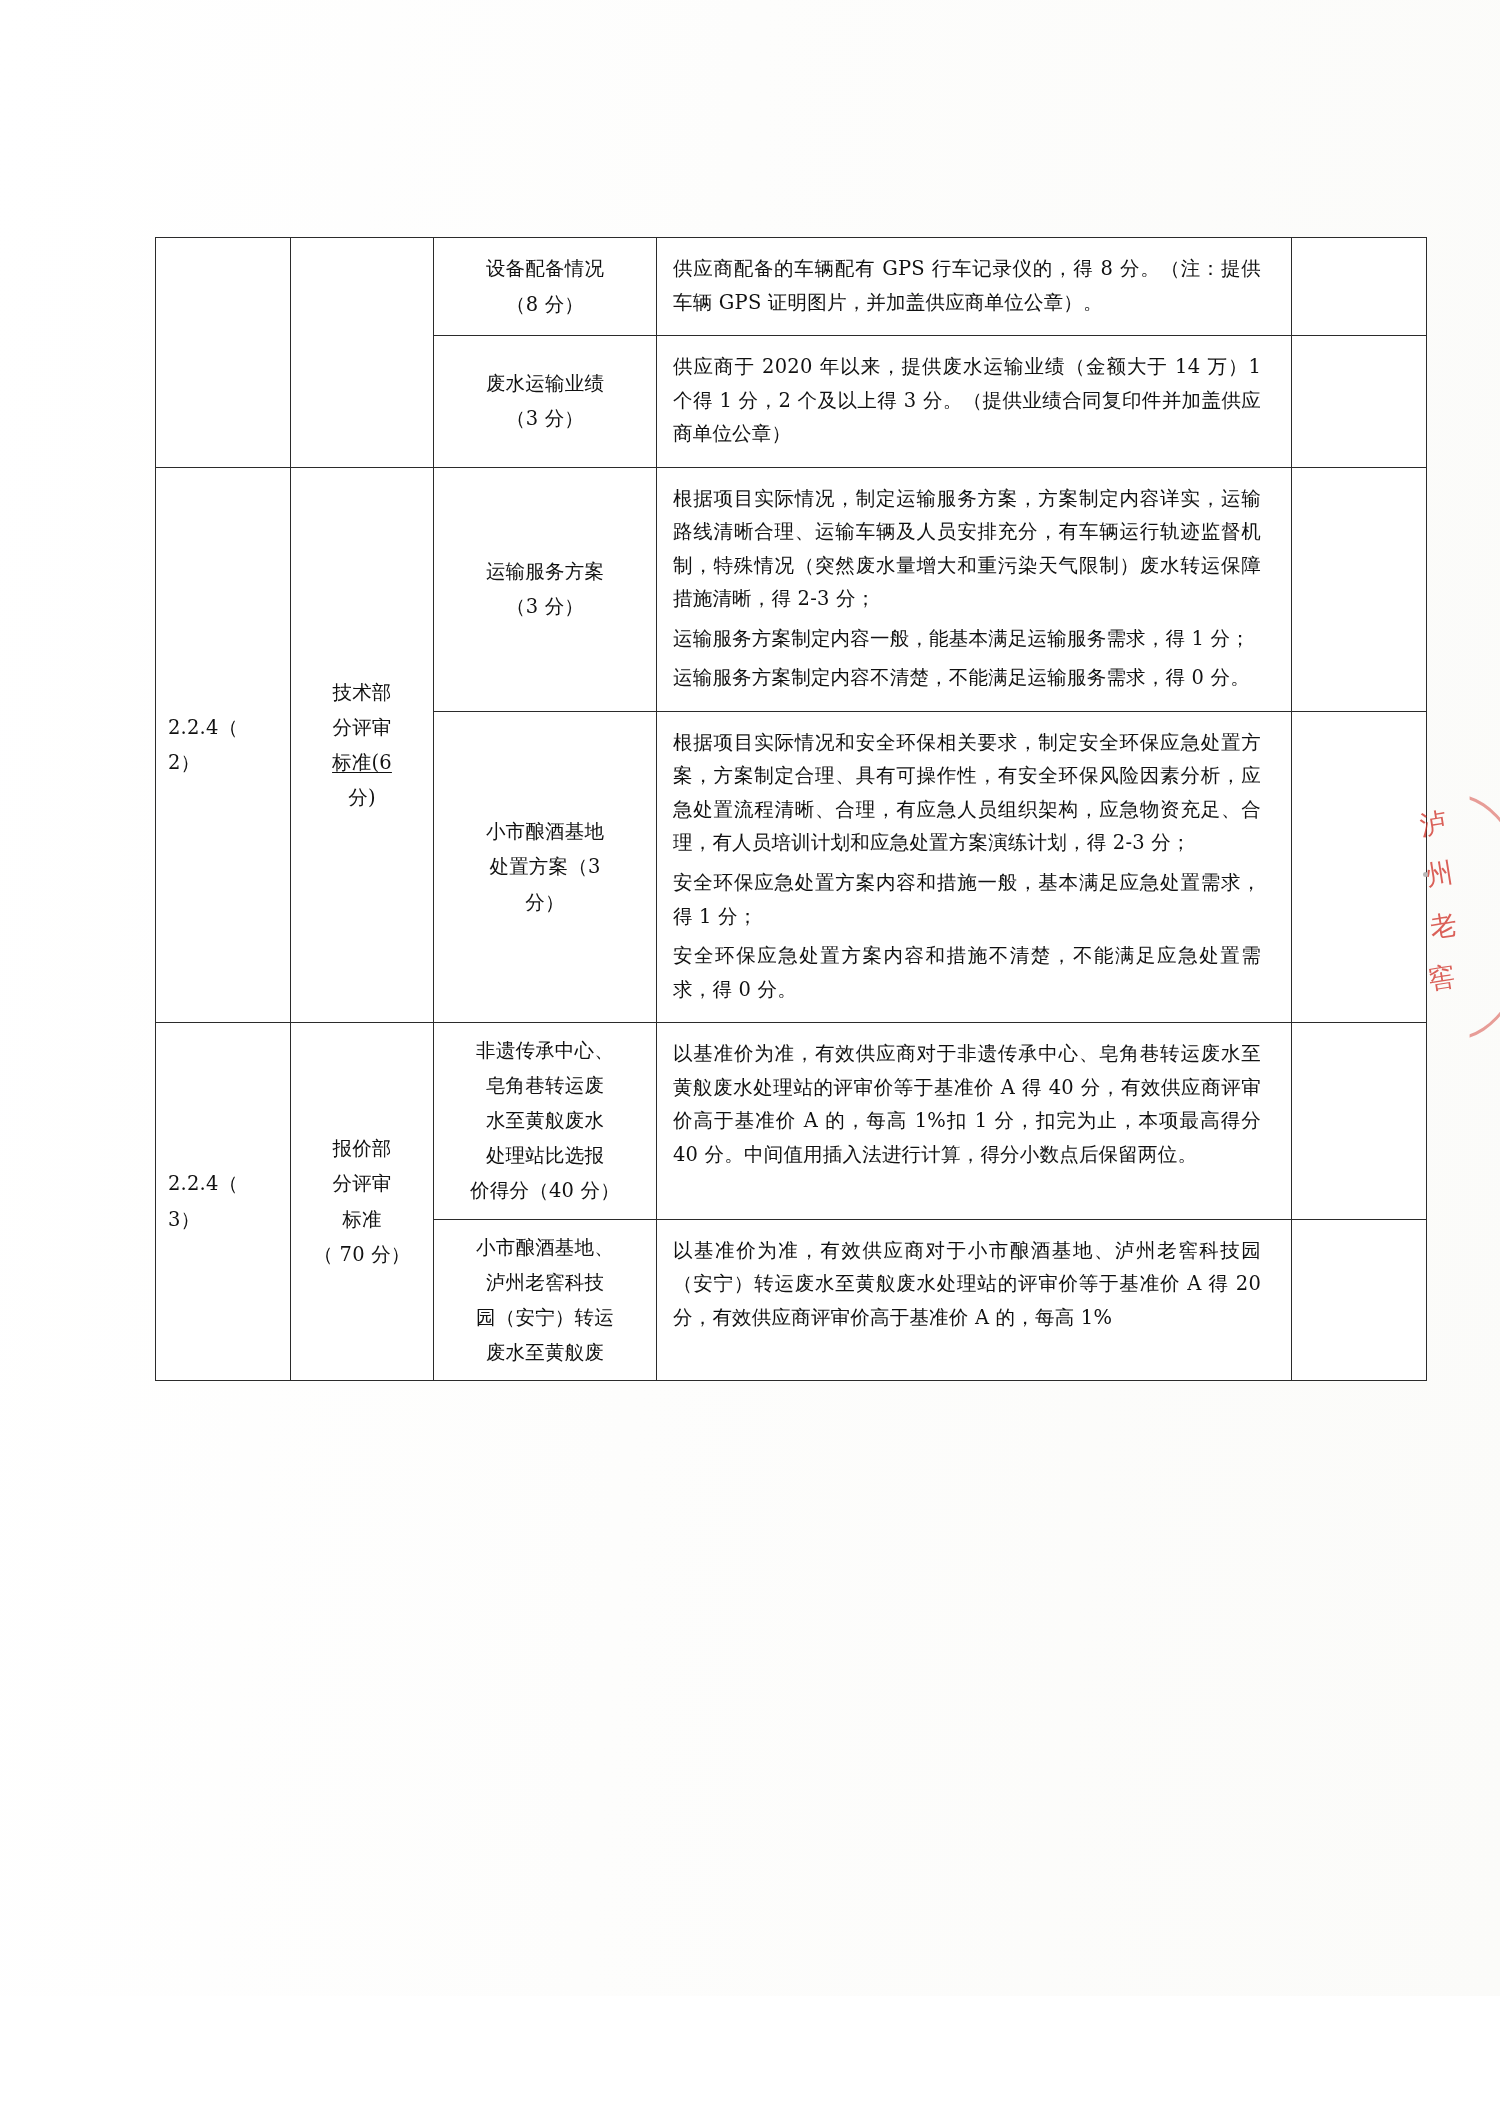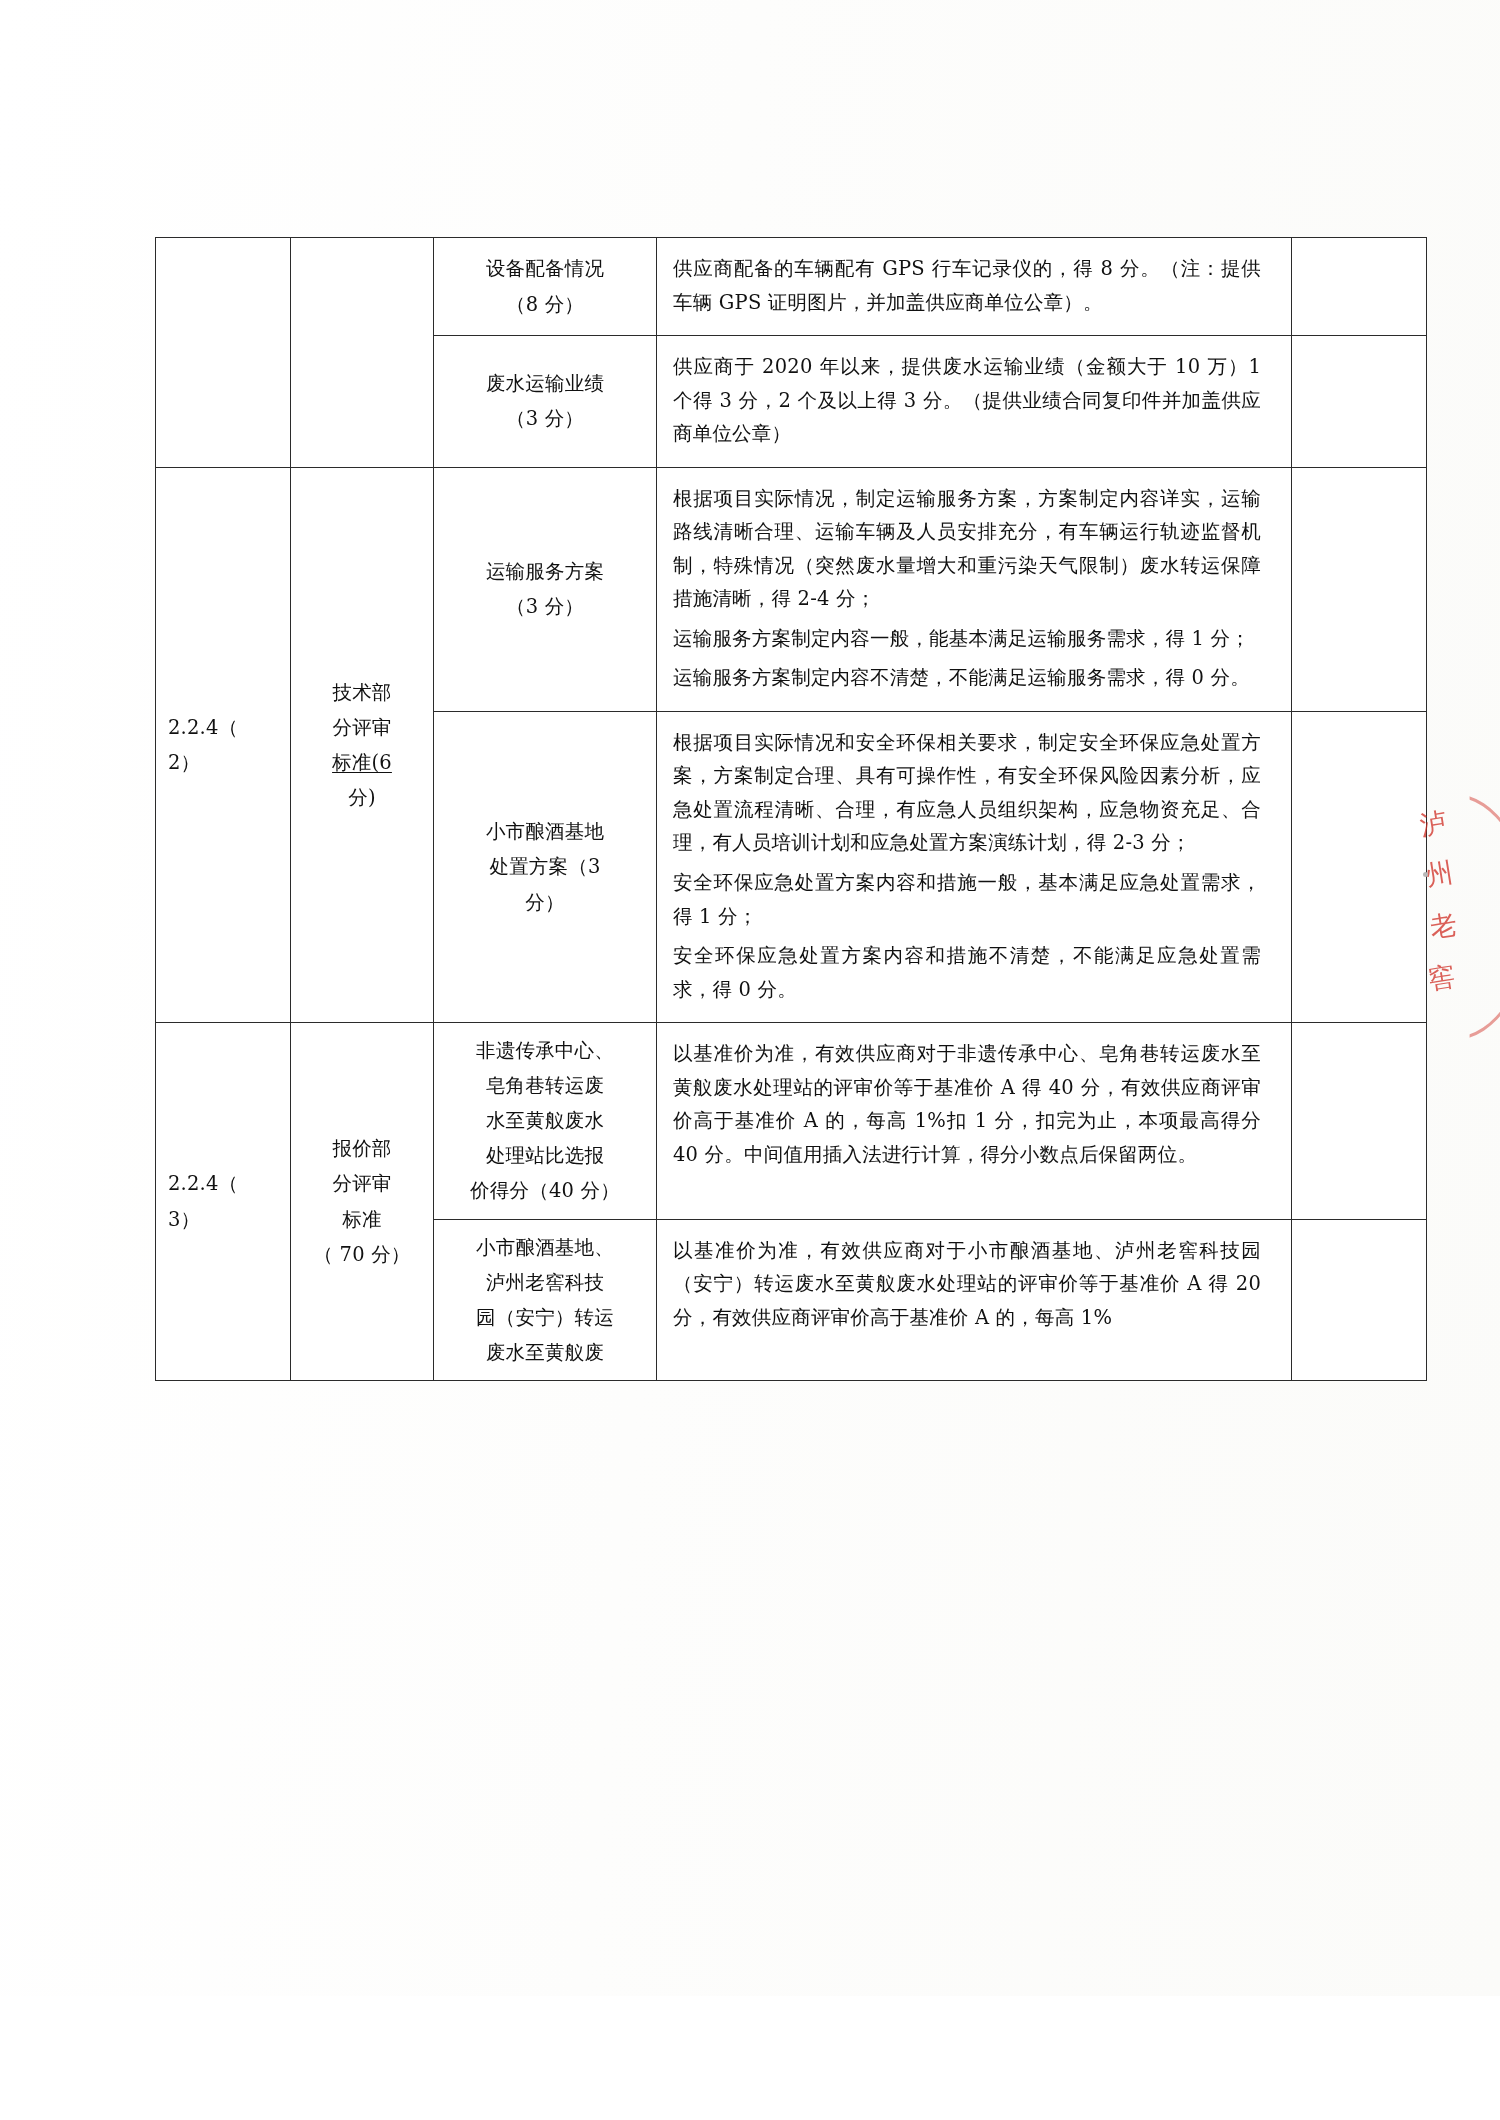--- a/index.html
+++ b/index.html
@@ -144,42 +144,42 @@
         </td>
         <td class="c-score"></td>
       </tr>
 
       <tr>
         <td class="c-item">
           <span class="item-lines">废水运输业绩</span>
           <span class="item-lines">（3 分）</span>
         </td>
         <td class="c-desc">
-          <p class="desc-p">供应商于 2020 年以来，提供废水运输业绩（金额大于 10 万）1 个得 3 分，2 个及以上得 3 分。（提供业绩合同复印件并加盖供应商单位公章）</p>
+          <p class="desc-p">供应商于 2020 年以来，提供废水运输业绩（金额大于 14 万）1 个得 1 分，2 个及以上得 3 分。（提供业绩合同复印件并加盖供应商单位公章）</p>
         </td>
         <td class="c-score"></td>
       </tr>
 
       <tr>
         <td class="c-code" rowspan="2">
           <span class="item-lines">2.2.4（</span>
           <span class="item-lines">2）</span>
         </td>
         <td class="c-group" rowspan="2">
           <span class="item-lines">技术部</span>
           <span class="item-lines">分评审</span>
           <span class="item-lines u">标准(6</span>
           <span class="item-lines">分)</span>
         </td>
         <td class="c-item">
           <span class="item-lines">运输服务方案</span>
           <span class="item-lines">（3 分）</span>
         </td>
         <td class="c-desc">
-          <p class="desc-p">根据项目实际情况，制定运输服务方案，方案制定内容详实，运输路线清晰合理、运输车辆及人员安排充分，有车辆运行轨迹监督机制，特殊情况（突然废水量增大和重污染天气限制）废水转运保障措施清晰，得 2-4 分；</p>
+          <p class="desc-p">根据项目实际情况，制定运输服务方案，方案制定内容详实，运输路线清晰合理、运输车辆及人员安排充分，有车辆运行轨迹监督机制，特殊情况（突然废水量增大和重污染天气限制）废水转运保障措施清晰，得 2-3 分；</p>
           <p class="desc-p">运输服务方案制定内容一般，能基本满足运输服务需求，得 1 分；</p>
           <p class="desc-p">运输服务方案制定内容不清楚，不能满足运输服务需求，得 0 分。</p>
         </td>
         <td class="c-score"></td>
       </tr>
 
       <tr>
         <td class="c-item">
           <span class="item-lines">小市酿酒基地</span>
           <span class="item-lines">处置方案（3</span>

